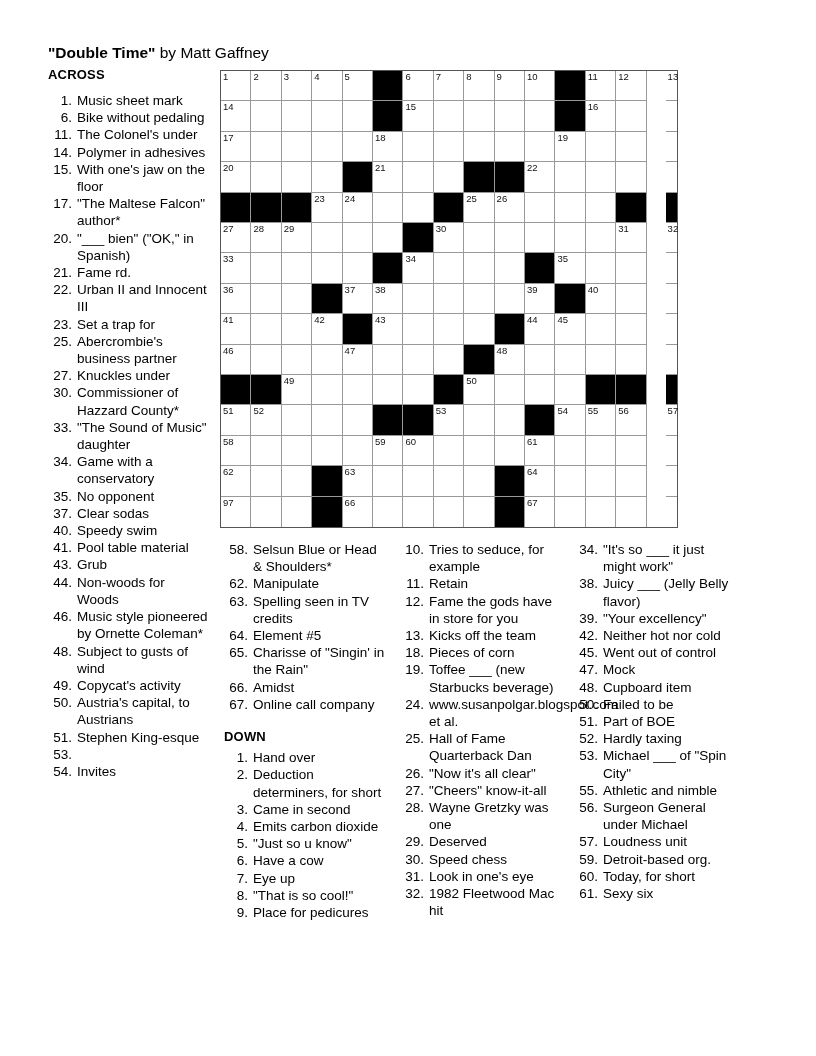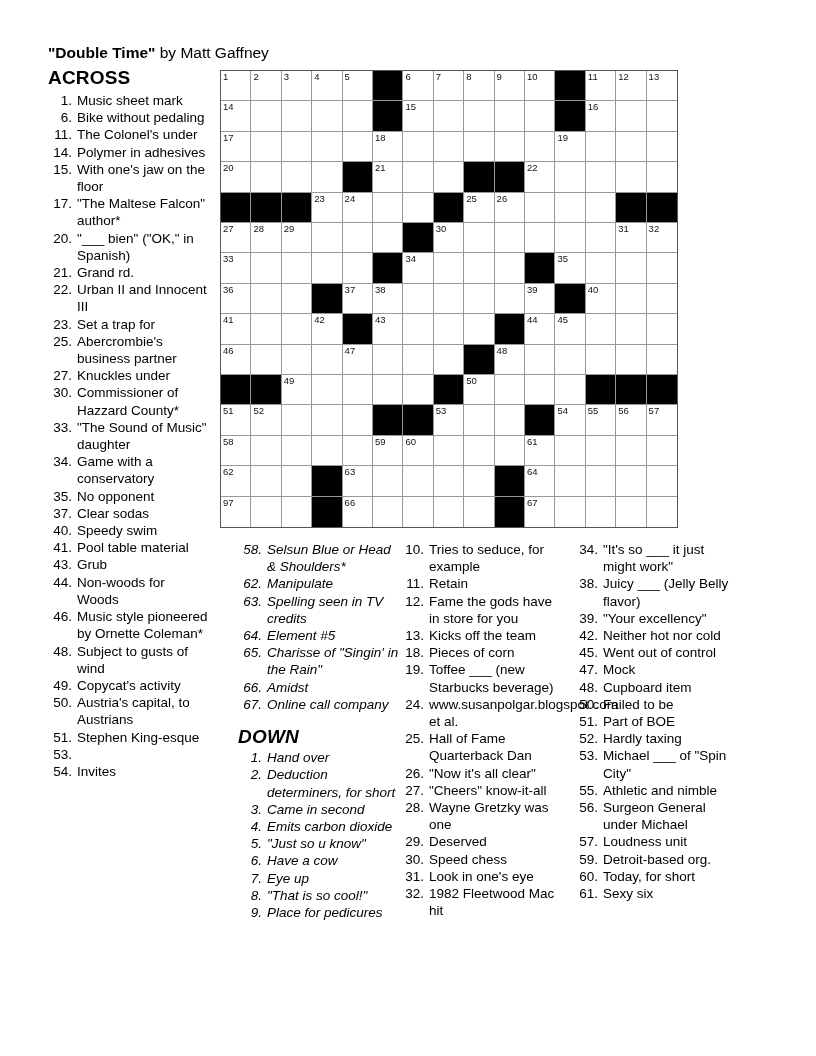--- a/index.html
+++ b/index.html
@@ -1,37 +1,37 @@
 <!DOCTYPE html>
 <html><head>
 <meta charset="utf-8">
 <style>
   html,body{margin:0;padding:0;background:#fff;}
   .page{position:relative;width:816px;height:1056px;background:#ffffff;overflow:hidden;
         font-family:"Liberation Sans", sans-serif;color:#000;}
   .title{position:absolute;left:48px;top:44px;font-size:15.5px;white-space:nowrap;}
   .title .bold{font-weight:bold;}
-  .heading{font-weight:bold;font-size:19px;letter-spacing:.2px;}
+  .heading{font-weight:bold;font-size:13px;letter-spacing:.2px;}
   #across-heading{position:absolute;left:48px;top:67px;}
   .clue-col{position:absolute;font-size:13.5px;line-height:17.2px;}
   .clue{display:flex;align-items:flex-start;}
   .clue .num{flex:0 0 26px;text-align:right;white-space:nowrap;}
   .clue .txt{margin-left:5px;width:132px;}
   #col1{left:46px;top:92px;}
-  #col2{left:236px;top:541px;font-style:italic;}
+  #col2{left:222px;top:541px;}
   #col3{left:398px;top:541px;}
   #col4{left:572px;top:541px;}
   #col4 .num{flex:0 0 26px;}
   #down-heading{margin:15px 0 4px 2px;}
   
   #grid{position:absolute;left:220px;top:70px;width:458px;height:458px;
         display:grid;grid-template-columns:repeat(15,1fr);grid-template-rows:repeat(15,1fr);
         border:1px solid #555;box-sizing:border-box;background:#fff;}
   .cell{position:relative;border-right:1px solid #999;border-bottom:1px solid #999;box-sizing:border-box;background:#fff;}
-  .cell:nth-child(15n){border-right:none;}
+  .cell:nth-child(15n){border-right:none;margin-left:19px;}
   .cell:nth-last-child(-n+15){border-bottom:none;}
   .cell.black{background:#000;}
   .cnum{position:absolute;top:0px;left:2px;font-size:9.5px;line-height:11px;color:#111;}
 </style>
 </head>
 <body>
 
 <div class="page">
 
   <div class="title">
@@ -426,21 +426,21 @@
       <div class="clue">
         <span class="num">17.</span>
         <span class="txt">"The Maltese Falcon" author*</span>
       </div>
       <div class="clue">
         <span class="num">20.</span>
         <span class="txt">"___ bien" ("OK," in Spanish)</span>
       </div>
       <div class="clue">
         <span class="num">21.</span>
-        <span class="txt">Grand rd.</span>
+        <span class="txt">Fame rd.</span>
       </div>
       <div class="clue">
         <span class="num">22.</span>
         <span class="txt">Urban II and Innocent III</span>
       </div>
       <div class="clue">
         <span class="num">23.</span>
         <span class="txt">Set a trap for</span>
       </div>
       <div class="clue">

